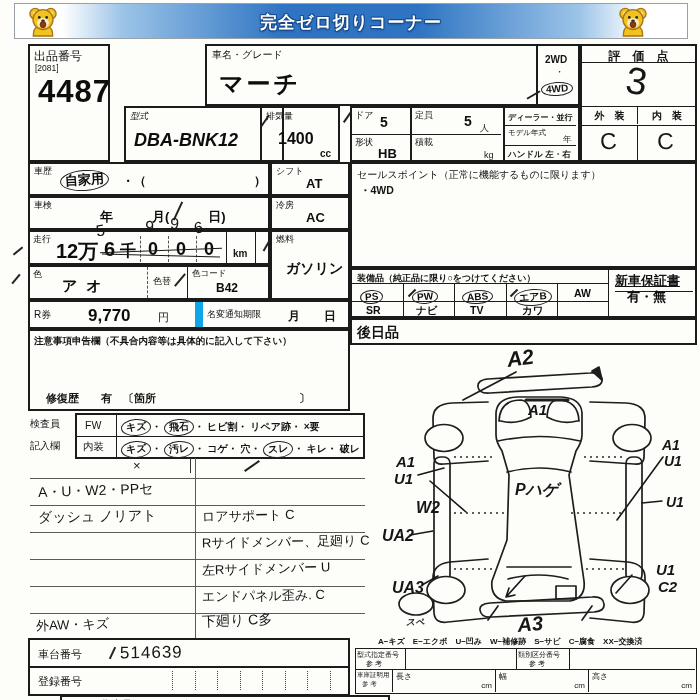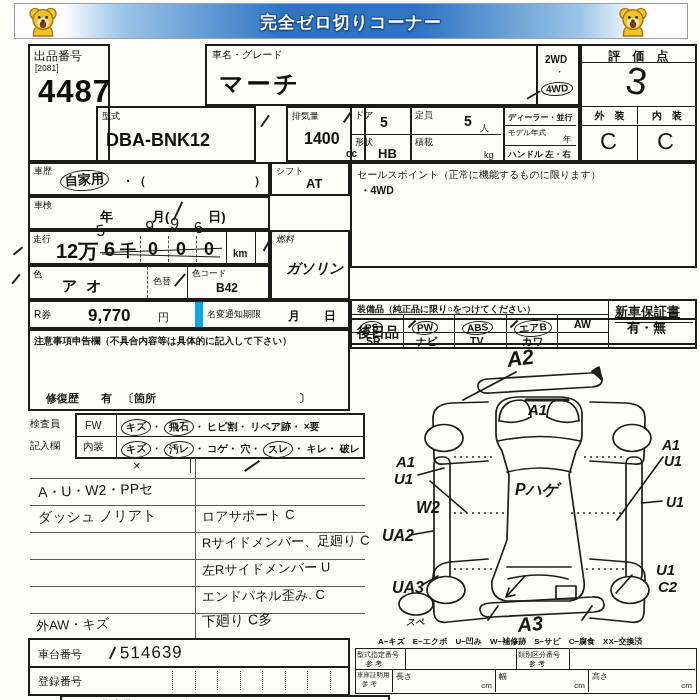--- a/index.html
+++ b/index.html
@@ -84,26 +84,26 @@
       <div class="abs" style="left:0;top:0;width:56px;height:17px;border-right:1.5px solid #1b1b1b;text-align:center;font-size:10px;font-weight:bold;padding-top:2px;">外　装</div>
       <div class="abs" style="left:57px;top:0;width:56px;height:17px;text-align:center;font-size:10px;font-weight:bold;padding-top:2px;">内　装</div>
     </div>
     <div class="abs" style="left:0;top:80px;width:113px;height:34px;">
       <div class="abs" style="left:0;top:0;width:56px;height:34px;border-right:1.5px solid #1b1b1b;"></div>
       <div class="hnd abs" style="left:18px;top:2px;font-size:23px;transform:rotate(-5deg);">C</div>
       <div class="hnd abs" style="left:75px;top:2px;font-size:23px;transform:rotate(-3deg);">C</div>
     </div>
   </div>
 
-  <div class="bx" style="left:96px;top:106px;width:160px;height:56px;">
+  <div class="bx" style="left:124px;top:106px;width:160px;height:56px;font-style:italic;">
     <div class="lb abs" style="left:4px;top:4px;">型式</div>
     <div class="pv abs" style="left:8px;top:22px;font-size:18px;">DBA-BNK12</div>
   </div>
 
-  <div class="bx" style="left:286px;top:106px;width:80px;height:56px;">
+  <div class="bx" style="left:260px;top:106px;width:80px;height:56px;">
     <div class="lb abs" style="left:4px;top:4px;">排気量</div>
     <div class="pv abs" style="left:16px;top:22px;font-size:16px;">1400</div>
     <div class="abs" style="left:58px;top:40px;font-size:10px;font-weight:bold;">cc</div>
   </div>
 
   <div class="bx" style="left:350px;top:106px;width:62px;height:56px;">
     <div class="lb abs" style="left:3px;top:3px;">ドア</div>
     <div class="pv abs" style="left:28px;top:6px;font-size:14px;">5</div>
     <div class="abs" style="left:0;top:26px;width:58px;border-top:1.5px solid #1b1b1b;"></div>
     <div class="lb abs" style="left:3px;top:30px;">形状</div>
@@ -138,20 +138,24 @@
     <div class="lb abs" style="left:4px;top:3px;">シフト</div>
     <div class="pv abs" style="left:34px;top:12px;font-size:13px;">AT</div>
   </div>
 
   <div class="bx" style="left:28px;top:196px;width:242px;height:34px;">
     <div class="lb abs" style="left:4px;top:3px;">車検</div>
     <div class="pv abs" style="left:70px;top:10px;font-size:13px;">年　　　月(　　　日)</div>
     <div class="tick" style="left:138px;top:12px;width:20px;transform:rotate(-65deg);"></div>
   </div>
 
+  <div class="bx" style="left:270px;top:196px;width:80px;height:34px;">
+    <div class="lb abs" style="left:4px;top:3px;">冷房</div>
+    <div class="pv abs" style="left:34px;top:12px;font-size:13px;">AC</div>
+  </div>
 
   <div class="bx" style="left:28px;top:230px;width:242px;height:35px;">
     <div class="lb abs" style="left:3px;top:3px;">走行</div>
     <div class="pv abs" style="left:26px;top:6px;font-size:20px;">12万</div>
     <div class="pv abs" style="left:74px;top:6px;font-size:20px;">6</div>
     <div class="pv abs" style="left:90px;top:9px;font-size:16px;">千</div>
     <div class="abs dseg" style="left:110px;top:4px;height:26px;"></div>
     <div class="pv abs" style="left:118px;top:7px;font-size:18px;">0</div>
     <div class="abs dseg" style="left:138px;top:4px;height:26px;"></div>
     <div class="pv abs" style="left:146px;top:7px;font-size:18px;">0</div>
@@ -163,21 +167,21 @@
       <div class="abs" style="left:6px;top:16px;font-size:10px;font-weight:bold;">km</div>
     </div>
     <div class="tick" style="left:230px;top:12px;width:14px;transform:rotate(-60deg);"></div>
   </div>
 
   <div class="hnd abs" style="left:96px;top:222px;font-size:16px;transform:rotate(-8deg);">5</div>
   <div class="hnd abs" style="left:145px;top:218px;font-size:16px;transform:rotate(6deg);">9</div>
   <div class="hnd abs" style="left:170px;top:215px;font-size:16px;transform:rotate(4deg);">9</div>
   <div class="hnd abs" style="left:194px;top:219px;font-size:16px;transform:rotate(-10deg);">6</div>
 
-  <div class="bx" style="left:270px;top:230px;width:80px;height:70px;font-style:italic;">
+  <div class="bx" style="left:270px;top:230px;width:80px;height:70px;">
     <div class="lb abs" style="left:4px;top:3px;">燃料</div>
     <div class="pv abs" style="left:14px;top:28px;font-size:14px;">ガソリン</div>
   </div>
 
   <div class="bx" style="left:28px;top:265px;width:242px;height:35px;">
     <div class="lb abs" style="left:3px;top:3px;">色</div>
     <div class="pv abs" style="left:32px;top:10px;font-size:15px;letter-spacing:9px;">アオ</div>
     <div class="abs" style="left:117px;top:0;width:40px;height:31px;border-left:1px dashed #555;">
       <div class="lb abs" style="left:5px;top:10px;">色替</div>
       <div class="tick" style="left:24px;top:12px;width:16px;transform:rotate(-50deg);"></div>
@@ -201,21 +205,21 @@
   <div class="bx" style="left:28px;top:329px;width:322px;height:82px;">
     <div class="abs" style="left:4px;top:4px;font-size:9.5px;font-weight:bold;">注意事項申告欄（不具合内容等は具体的に記入して下さい）</div>
     <div class="abs" style="left:16px;top:60px;font-size:11px;font-weight:bold;">修復歴　　有　〔箇所　　　　　　　　　　　　　〕</div>
   </div>
 
   <div class="bx" style="left:350px;top:162px;width:347px;height:106px;">
     <div class="abs" style="left:5px;top:4px;font-size:10px;font-weight:normal;">セールスポイント（正常に機能するものに限ります）</div>
     <div class="abs" style="left:8px;top:20px;font-size:10.5px;font-weight:bold;">・4WD</div>
   </div>
 
-  <div class="bx" style="left:350px;top:268px;width:347px;height:50px;margin-top:31px;">
+  <div class="bx" style="left:350px;top:268px;width:347px;height:50px;">
     <div class="abs" style="left:5px;top:2px;font-size:9px;font-weight:bold;">装備品（純正品に限り○をつけてください）</div>
     <div class="abs" style="left:256px;top:0;width:87px;height:46px;border-left:1.5px solid #1b1b1b;">
       <div class="abs" style="left:6px;top:2px;font-size:13px;font-weight:bold;border-bottom:1.5px solid #1b1b1b;width:78px;padding-bottom:1px;text-decoration:underline;">新車保証書</div>
       <div class="pv abs" style="left:18px;top:18px;font-size:13px;">有・無</div>
     </div>
     <div class="abs" style="left:0;top:13px;width:256px;height:18px;border-top:1.5px solid #1b1b1b;">
       <span class="abs" style="left:8px;top:2px;"><span class="crc pv" style="font-size:10px;">PS</span></span>
       <span class="abs" style="left:60px;top:2px;"><span class="crc pv" style="font-size:10px;">PW</span></span>
       <span class="abs" style="left:110px;top:2px;"><span class="crc pv" style="font-size:10px;">ABS</span></span>
       <span class="abs" style="left:162px;top:2px;"><span class="crc pv" style="font-size:10px;">エアB</span></span>

